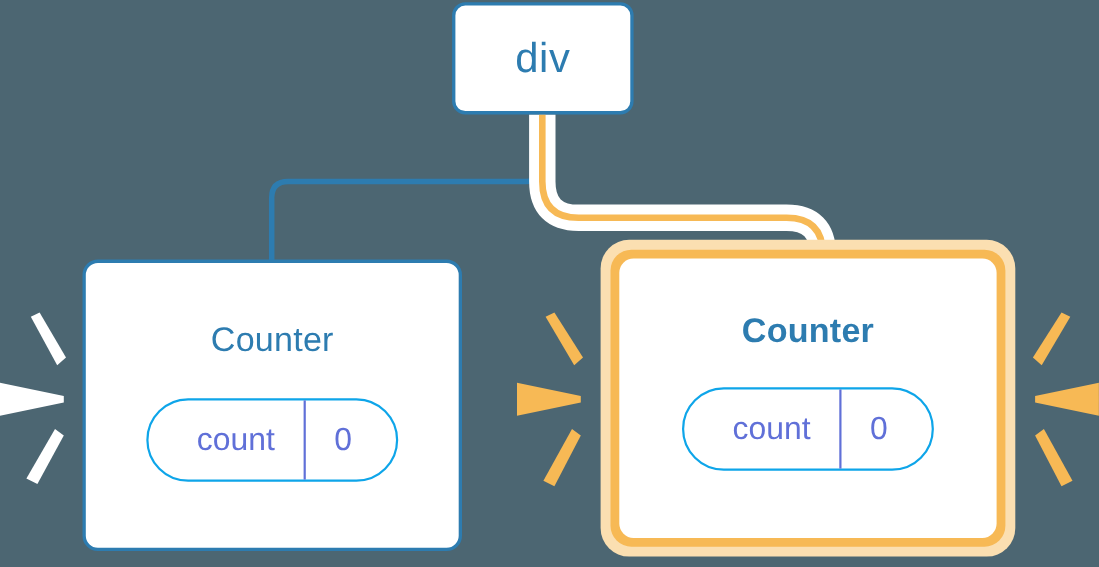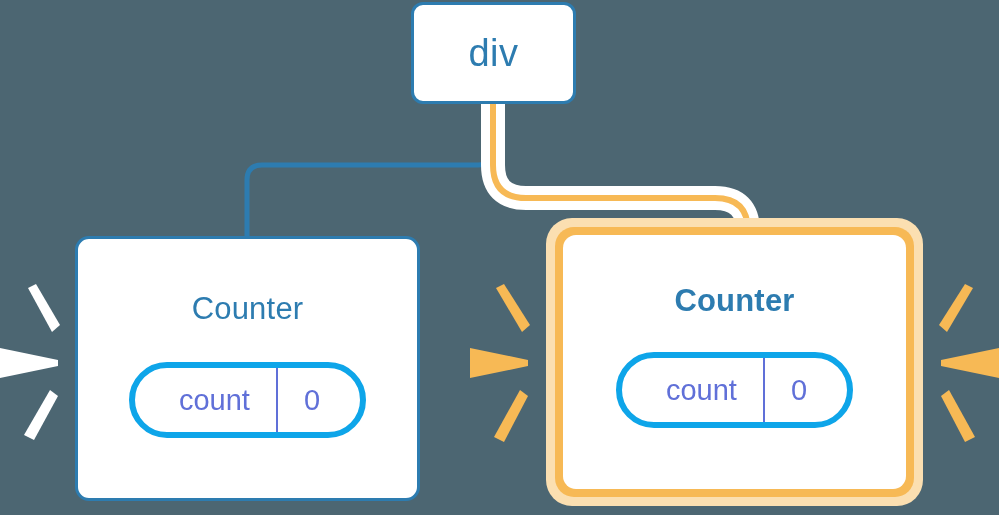--- a/index.html
+++ b/index.html
@@ -107,21 +107,21 @@
   .counter-title.bold {
     font-weight: bold;
     margin-top: 50px;
   }
 
   
   .pill {
     position: relative;
     display: flex;
     align-items: stretch;
-    border: 6px solid #0ea5e9;
+    border: 2px solid #0ea5e9;
     border-radius: 999px;
     height: 76px;
     box-sizing: border-box;
   }
   .pill-left {
     display: flex;
     align-items: center;
     justify-content: center;
     padding: 0 26px 0 44px;
     border-right: 2px solid #6070d8;

